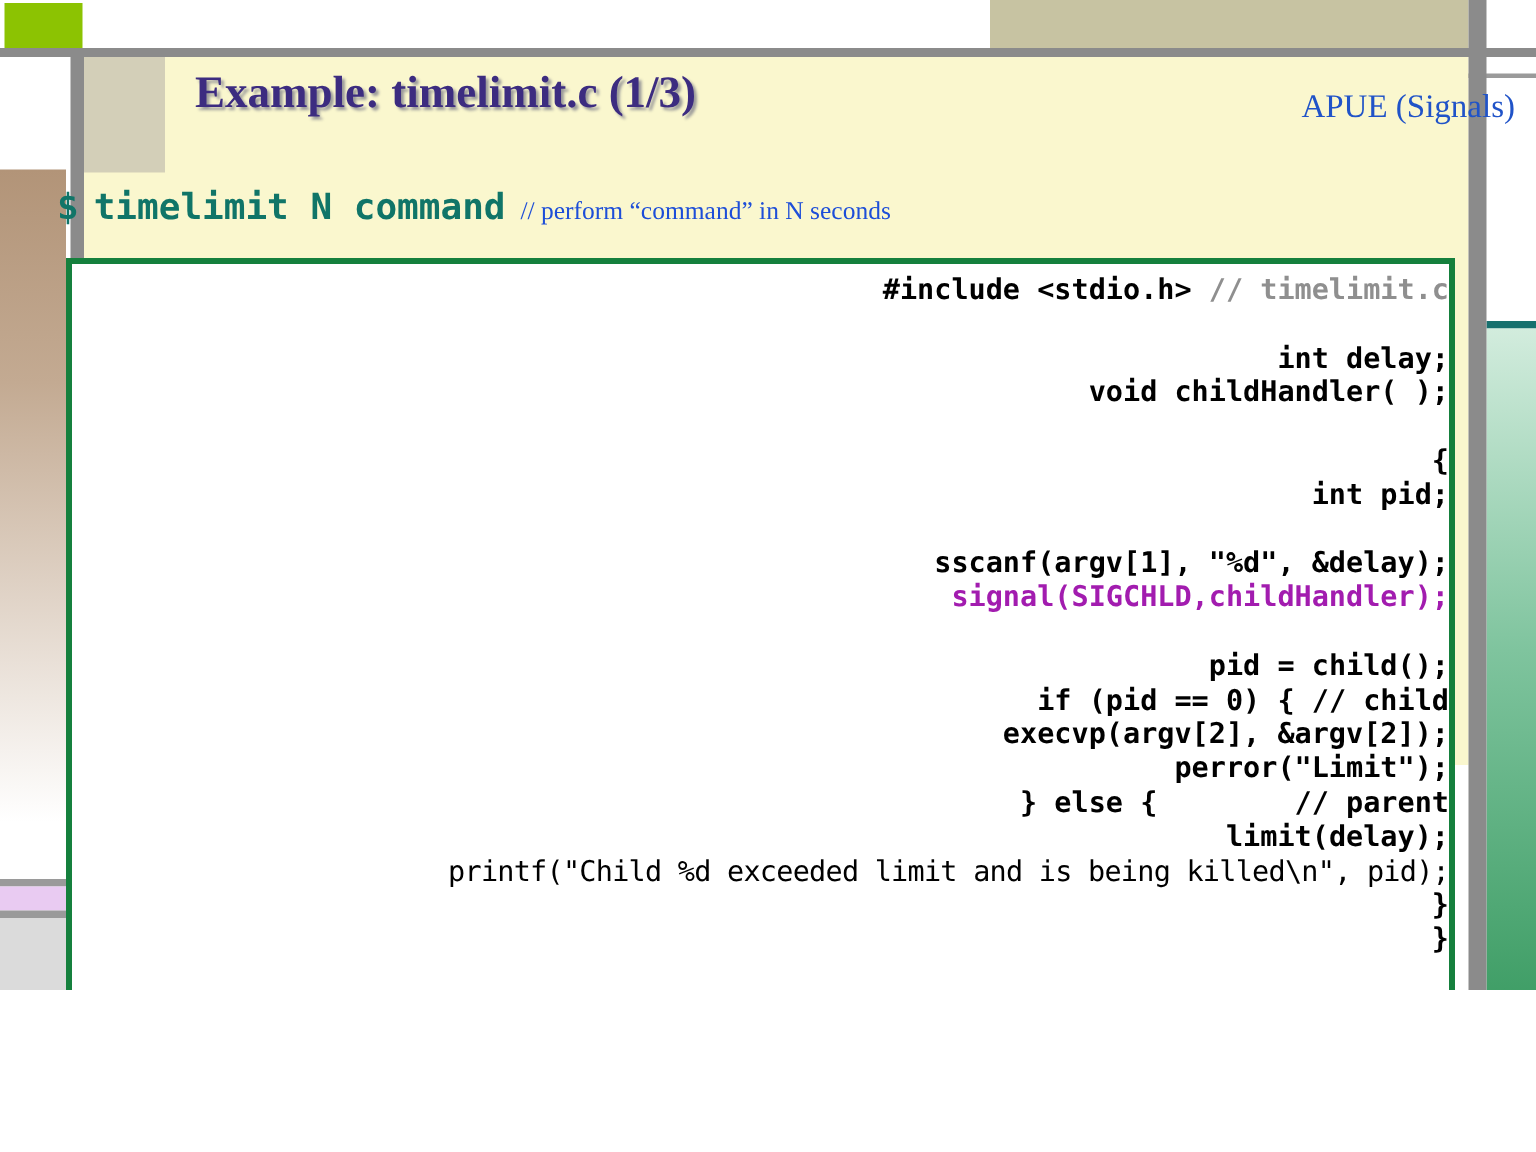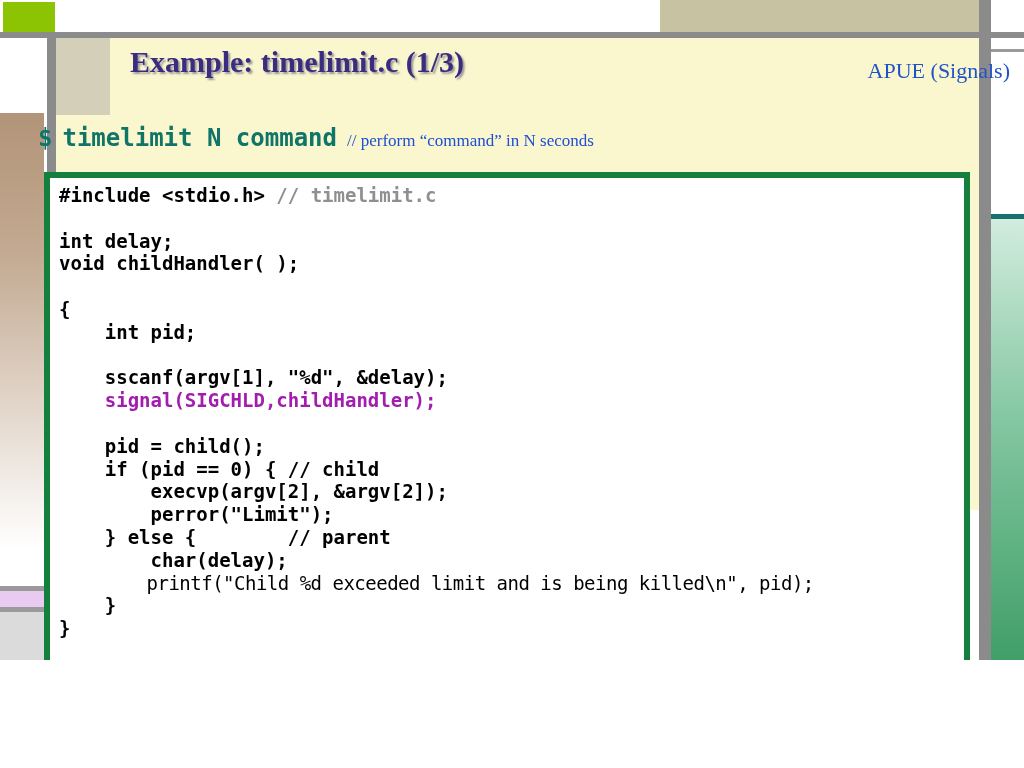--- a/index.html
+++ b/index.html
@@ -1,18 +1,18 @@
 <!DOCTYPE html>
 <html><head>
 <meta charset="utf-8">
 <style>
   html,body{margin:0;padding:0;background:#fff;}
   #slide{
     position:relative;width:1024px;height:660px;background:#ffffff;
-    overflow:hidden;font-family:"Liberation Sans",sans-serif;
+    overflow:hidden;font-family:"Liberation Sans",sans-serif;text-align:right;
   }
   .abs{position:absolute;}
   
   .green-block{left:3px;top:2px;width:52px;height:30px;background:#8cc302;}
   .beige-block{left:660px;top:0;width:319px;height:32px;background:#c7c3a2;}
   .hbar-top{left:0;top:32px;width:1024px;height:6px;background:#8b8b8b;}
   .thin-line-top{left:648px;top:49px;width:376px;height:3px;background:#9a9a9a;}
   .yellow-band{left:48px;top:38px;width:931px;height:472px;background:#faf7ce;}
   .beige-square{left:55px;top:38px;width:55px;height:77px;background:#d3cfb8;}
   .vbar-left{left:47px;top:38px;width:9px;height:717px;background:#8b8b8b;z-index:1;}
@@ -45,21 +45,21 @@
   .cmd-prompt,.cmd-cmd{
     font-family:"DejaVu Sans Mono","Liberation Mono",monospace;
     font-weight:bold;font-size:24px;color:#107568;
   }
   .cmd-cmd{margin-left:10px;}
   .cmd-comment{
     font-family:"Liberation Serif",serif;font-size:17px;color:#1d4ed8;margin-left:10px;
   }
   .code-box{
     left:44px;top:172px;width:926px;height:540px;z-index:4;box-sizing:border-box;
-    background:#ffffff;border:6px solid #15803d;padding:6px 0 0 9px;overflow:hidden;
+    background:#ffffff;border:4px solid #15803d;padding:6px 0 0 9px;overflow:hidden;
   }
   .code-line{
     font-family:"DejaVu Sans Mono","Liberation Mono",monospace;
     font-size:19px;line-height:22.8px;font-weight:bold;white-space:pre;color:#000;
   }
   .code-line.thin{font-weight:normal;letter-spacing:-0.5px;}
   .seg-k{color:#000000;}
   .seg-g{color:#8f8f8f;}
   .seg-b{color:#a21caf;}
   .page-label{
@@ -110,21 +110,21 @@
         <div class="code-line"><span class="seg-k">    int pid;</span></div>
         <div class="code-line"><span class="seg-k">&nbsp;</span></div>
         <div class="code-line"><span class="seg-k">    sscanf(argv[1], "%d", &amp;delay);</span></div>
         <div class="code-line"><span class="seg-b">    signal(SIGCHLD,childHandler);</span></div>
         <div class="code-line"><span class="seg-k">&nbsp;</span></div>
         <div class="code-line"><span class="seg-k">    pid = child();</span></div>
         <div class="code-line"><span class="seg-k">    if (pid == 0) { // child</span></div>
         <div class="code-line"><span class="seg-k">        execvp(argv[2], &amp;argv[2]);</span></div>
         <div class="code-line"><span class="seg-k">        perror("Limit");</span></div>
         <div class="code-line"><span class="seg-k">    } else {        // parent</span></div>
-        <div class="code-line"><span class="seg-k">        char(delay);</span></div>
+        <div class="code-line"><span class="seg-k">        limit(delay);</span></div>
         <div class="code-line thin"><span class="seg-k">        printf("Child %d exceeded limit and is being killed\n", pid);</span></div>
         <div class="code-line"><span class="seg-k">    }</span></div>
         <div class="code-line"><span class="seg-k">}</span></div>
       </div>
   </div>
 
   <div class="abs page-label">Page 15</div>
 
 </div>
 

